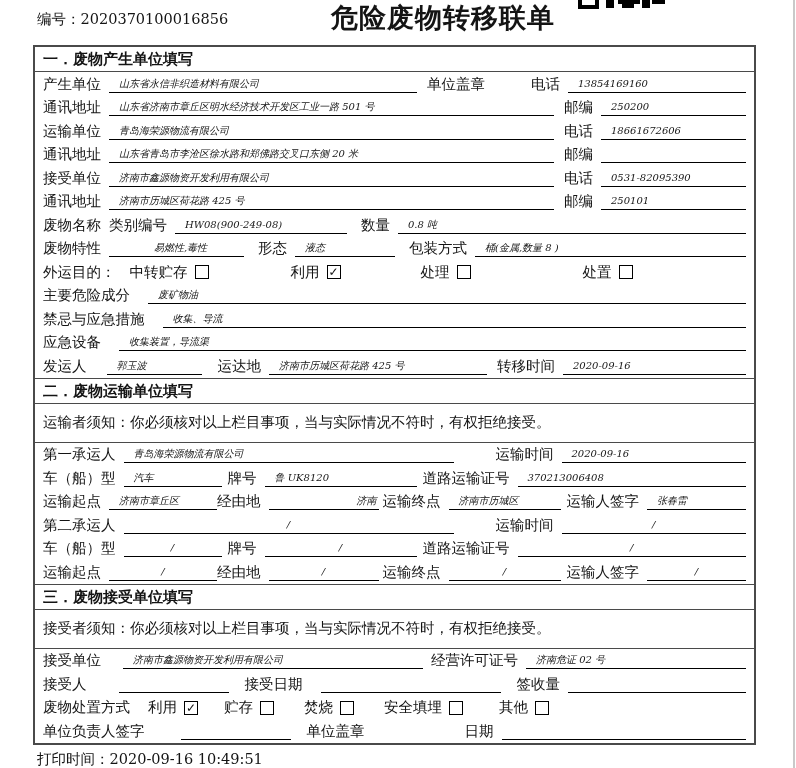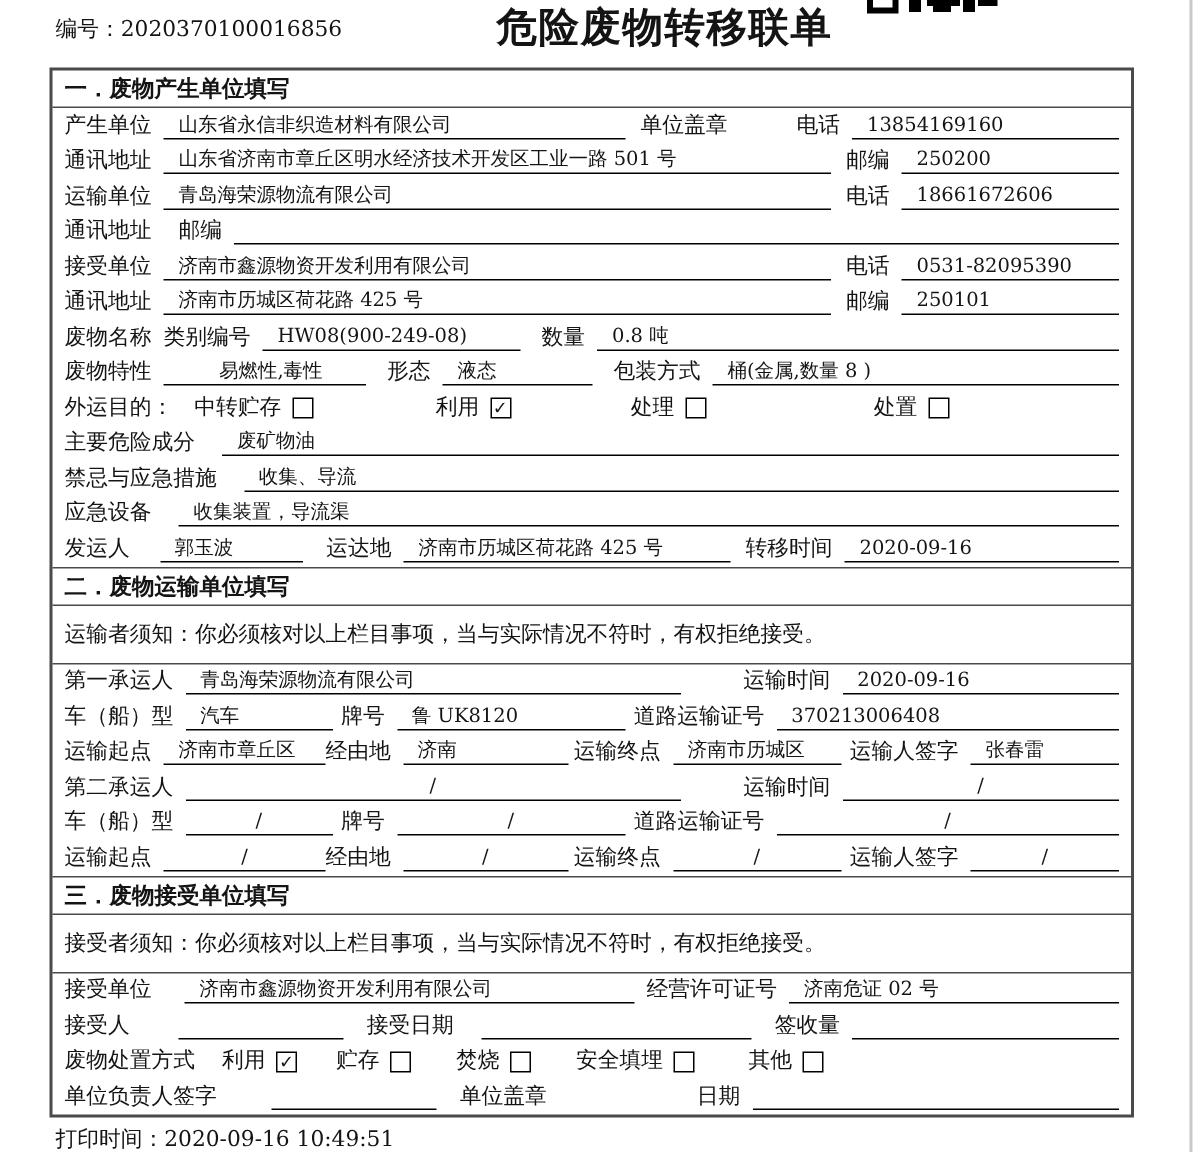--- a/index.html
+++ b/index.html
@@ -20,22 +20,22 @@
   .form-table{position:absolute;left:33px;top:45px;width:723px;box-sizing:border-box;
     border:2px solid #4a4a4a;background:#fff;}
   .sec-header{font-weight:700;font-size:15px;height:24px;line-height:24px;
     padding:0 8px;border-bottom:1px solid #4a4a4a;}
   .sec-header.bt{border-top:1px solid #4a4a4a;}
   .notice-row{font-size:14.5px;height:38px;display:flex;align-items:center;
     padding:0 8px;border-bottom:1px solid #4a4a4a;}
   .form-row{display:flex;align-items:flex-end;height:23.5px;padding:0 8px 3px 8px;box-sizing:border-box;}
   .lbl,.plain{font-size:14.5px;white-space:nowrap;margin-right:8px;line-height:17px;}
   .plain{margin-left:2px;}
-  .val{font-size:13px;border-bottom:1px solid #000;padding:0 2px 0 10px;
-    line-height:17px;white-space:nowrap;overflow:hidden;box-sizing:border-box;min-height:17px;}
+  .val{font-size:10px;border-bottom:1px solid #000;padding:0 2px 0 10px;
+    line-height:17px;white-space:nowrap;overflow:hidden;box-sizing:border-box;min-height:17px;font-style:italic;}
   .val.fill{flex:1;}
   .val.ctr{text-align:center;padding-left:2px;}
   .gap{display:block;}
   .gap.fill{flex:1;}
   .chk{display:flex;align-items:center;font-size:14.5px;white-space:nowrap;line-height:17px;}
   .chk .box{width:12px;height:12px;border:1px solid #000;margin-left:7px;
     font-size:12px;line-height:12px;text-align:center;box-sizing:content-box;}
   .footer{position:absolute;left:37px;top:750px;font-size:14.5px;white-space:nowrap;}
 </style>
 </head>
@@ -74,20 +74,21 @@
     </div>
     <div class="form-row">
       <span class="lbl">运输单位</span>
       <span class="val" style="width: 445px;">青岛海荣源物流有限公司</span>
       <span class="gap" style="width: 10px;"></span>
       <span class="lbl">电话</span>
       <span class="val fill">18661672606</span>
     </div>
     <div class="form-row">
       <span class="lbl">通讯地址</span>
+      <span class="val" style="width: 445px;">山东省青岛市李沧区徐水路和郑佛路交叉口东侧 20 米</span>
       <span class="gap" style="width: 10px;"></span>
       <span class="lbl">邮编</span>
       <span class="val fill"></span>
     </div>
     <div class="form-row">
       <span class="lbl">接受单位</span>
       <span class="val" style="width: 445px;">济南市鑫源物资开发利用有限公司</span>
       <span class="gap" style="width: 10px;"></span>
       <span class="lbl">电话</span>
       <span class="val fill">0531-82095390</span>
@@ -182,21 +183,21 @@
       <span class="lbl">牌号</span>
       <span class="val" style="width: 152px;">鲁 UK8120</span>
       <span class="gap" style="width: 6px;"></span>
       <span class="lbl">道路运输证号</span>
       <span class="val fill">370213006408</span>
     </div>
     <div class="form-row">
       <span class="lbl">运输起点</span>
       <span class="val" style="width: 108px;">济南市章丘区</span>
       <span class="lbl">经由地</span>
-      <span class="val" style="width: 110px;">济南</span>
+      <span class="val" style="width: 110px; text-align: right;">济南</span>
       <span class="gap" style="width: 4px;"></span>
       <span class="lbl">运输终点</span>
       <span class="val" style="width: 112px;">济南市历城区</span>
       <span class="gap" style="width: 6px;"></span>
       <span class="lbl">运输人签字</span>
       <span class="val fill">张春雷</span>
     </div>
     <div class="form-row">
       <span class="lbl">第二承运人</span>
       <span class="val ctr" style="width: 330px;">/</span>

